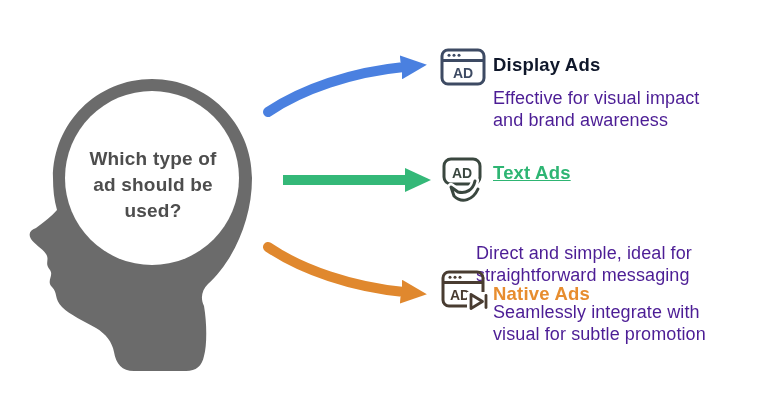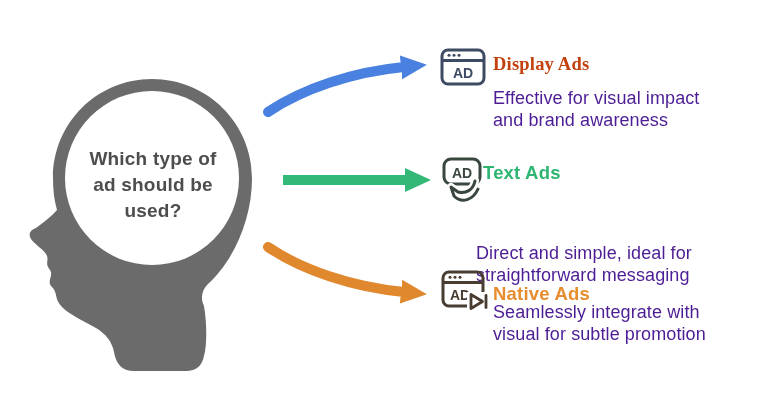--- a/index.html
+++ b/index.html
@@ -16,21 +16,21 @@
   .item-icon{position:absolute;width:46px;height:50px;text-decoration:underline;}
   .item-title{position:absolute;font-size:18.5px;font-weight:bold;letter-spacing:.2px;}
   .item-desc{
     position:absolute;width:234px;font-size:18px;line-height:21.5px;
     color:#4c1d95;letter-spacing:.1px;
   }
   .i1-icon{left:440px;top:48px;}
   .i1-title{left:493px;top:54px;}
   .i1-desc{left:493px;top:88px;}
   .i2-icon{left:439px;top:156px;}
-  .i2-title{left:483px;top:162px;}
+  .i2-title{left:493px;top:162px;text-decoration:underline;}
   .i2-desc{left:476px;top:198px;margin-top:45px;}
   .i3-icon{left:441px;top:270px;}
   .i3-title{left:493px;top:283px;}
   .i3-desc{left:493px;top:302px;}
 </style>
 </head>
 <body>
 
 <div class="canvas">
 
@@ -78,21 +78,21 @@
   <div class="item-icon i1-icon" style="color: rgb(61, 74, 99);">
     <svg viewBox="0 0 46 38" width="46" height="38">
       <rect x="2" y="2" width="42" height="34" rx="6" fill="none" stroke="currentColor" stroke-width="3"></rect>
       <line x1="2" y1="12.5" x2="44" y2="12.5" stroke="currentColor" stroke-width="3"></line>
       <circle cx="9" cy="7.3" r="1.5" fill="currentColor"></circle>
       <circle cx="14" cy="7.3" r="1.5" fill="currentColor"></circle>
       <circle cx="19" cy="7.3" r="1.5" fill="currentColor"></circle>
       <text x="23" y="30" text-anchor="middle" font-size="14" font-weight="bold" font-family="Liberation Sans, sans-serif" fill="currentColor">AD</text>
     </svg>
   </div>
-  <div class="item-title i1-title" style="color: #c2410c; font-family: Liberation Serif, serif;">Display Ads</div>
+  <div class="item-title i1-title" style="color: #0f172a;">Display Ads</div>
   <div class="item-desc i1-desc">Effective for visual impact and brand awareness</div>
 
   <div class="item-icon i2-icon" style="color: rgb(58, 71, 63);">
     <svg viewBox="0 0 46 50" width="46" height="50">
       <rect x="5" y="3" width="36" height="25" rx="7" fill="none" stroke="currentColor" stroke-width="3"></rect>
       <text x="23" y="21.5" text-anchor="middle" font-size="14" font-weight="bold" font-family="Liberation Sans, sans-serif" fill="currentColor">AD</text>
       <path d="M36,25 C34,34 27,38 19,36 L12,31 L15,40 C23,48 34,44 39,33" fill="none" stroke="#ffffff" stroke-width="8" stroke-linecap="round" stroke-linejoin="round"></path>
       <path d="M36,25 C34,34 27,38 19,36 L12,31 L15,40 C23,48 34,44 39,33" fill="none" stroke="currentColor" stroke-width="3" stroke-linecap="round" stroke-linejoin="round"></path>
     </svg>
   </div>

